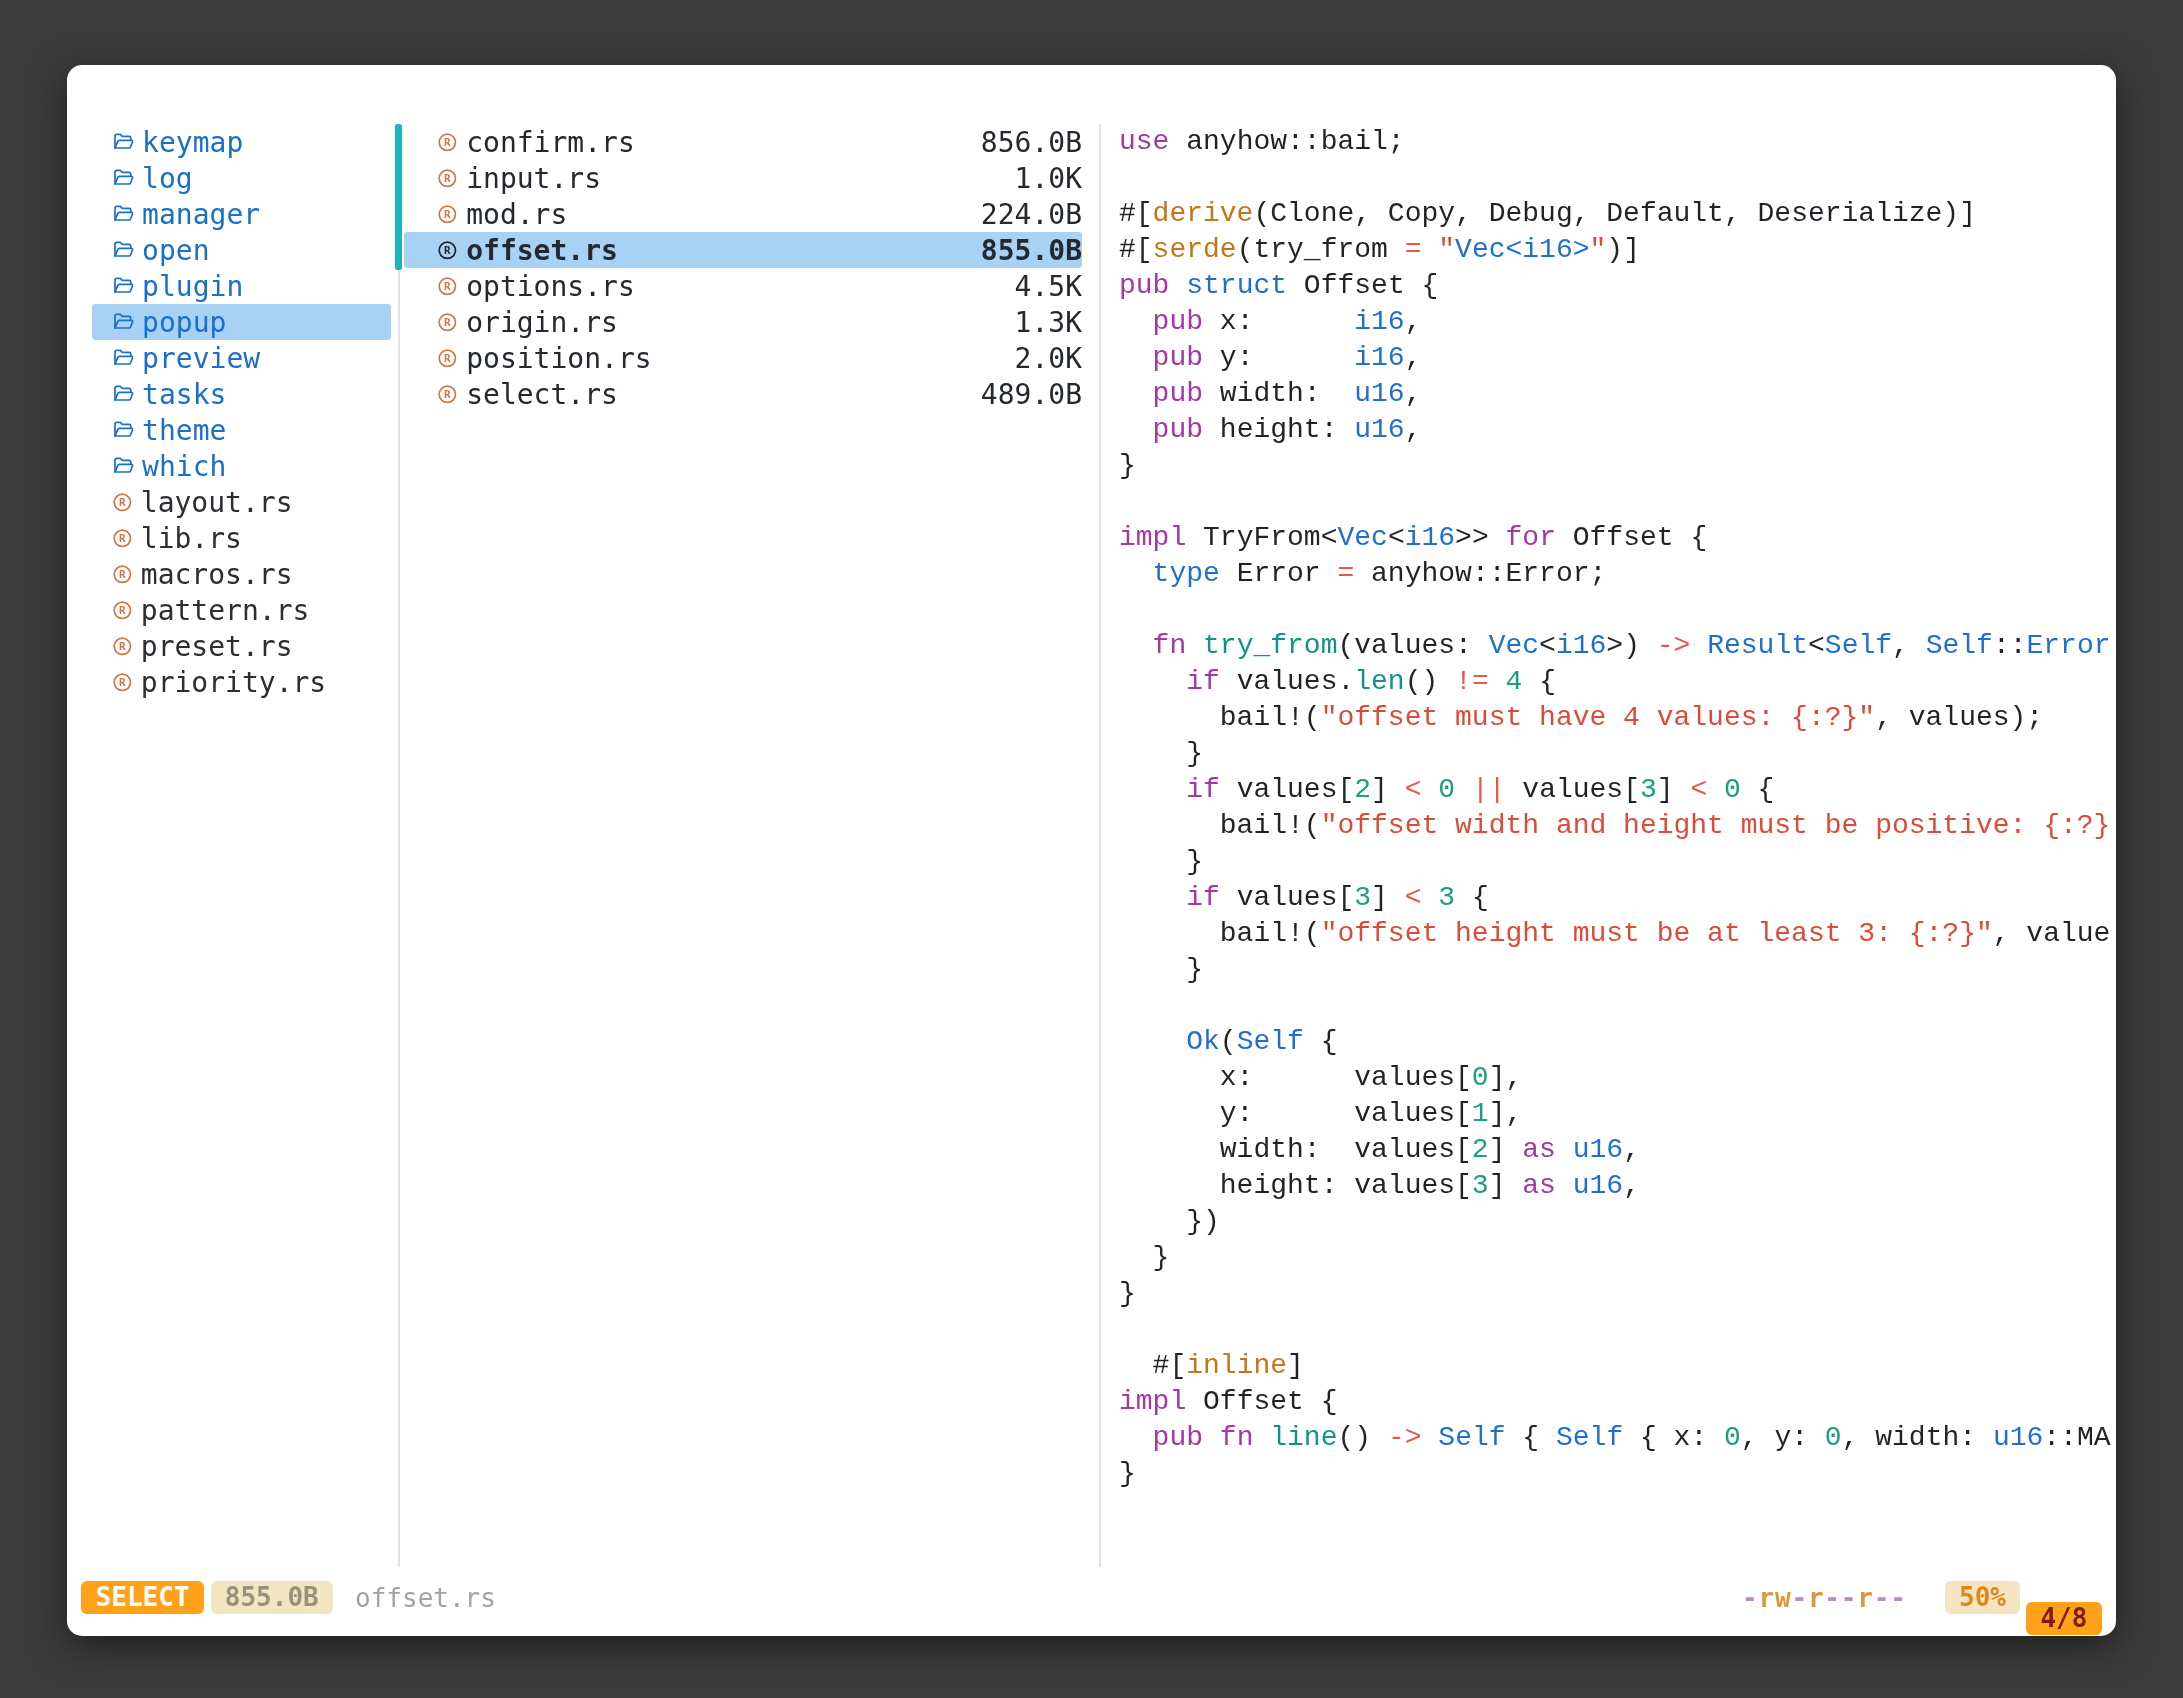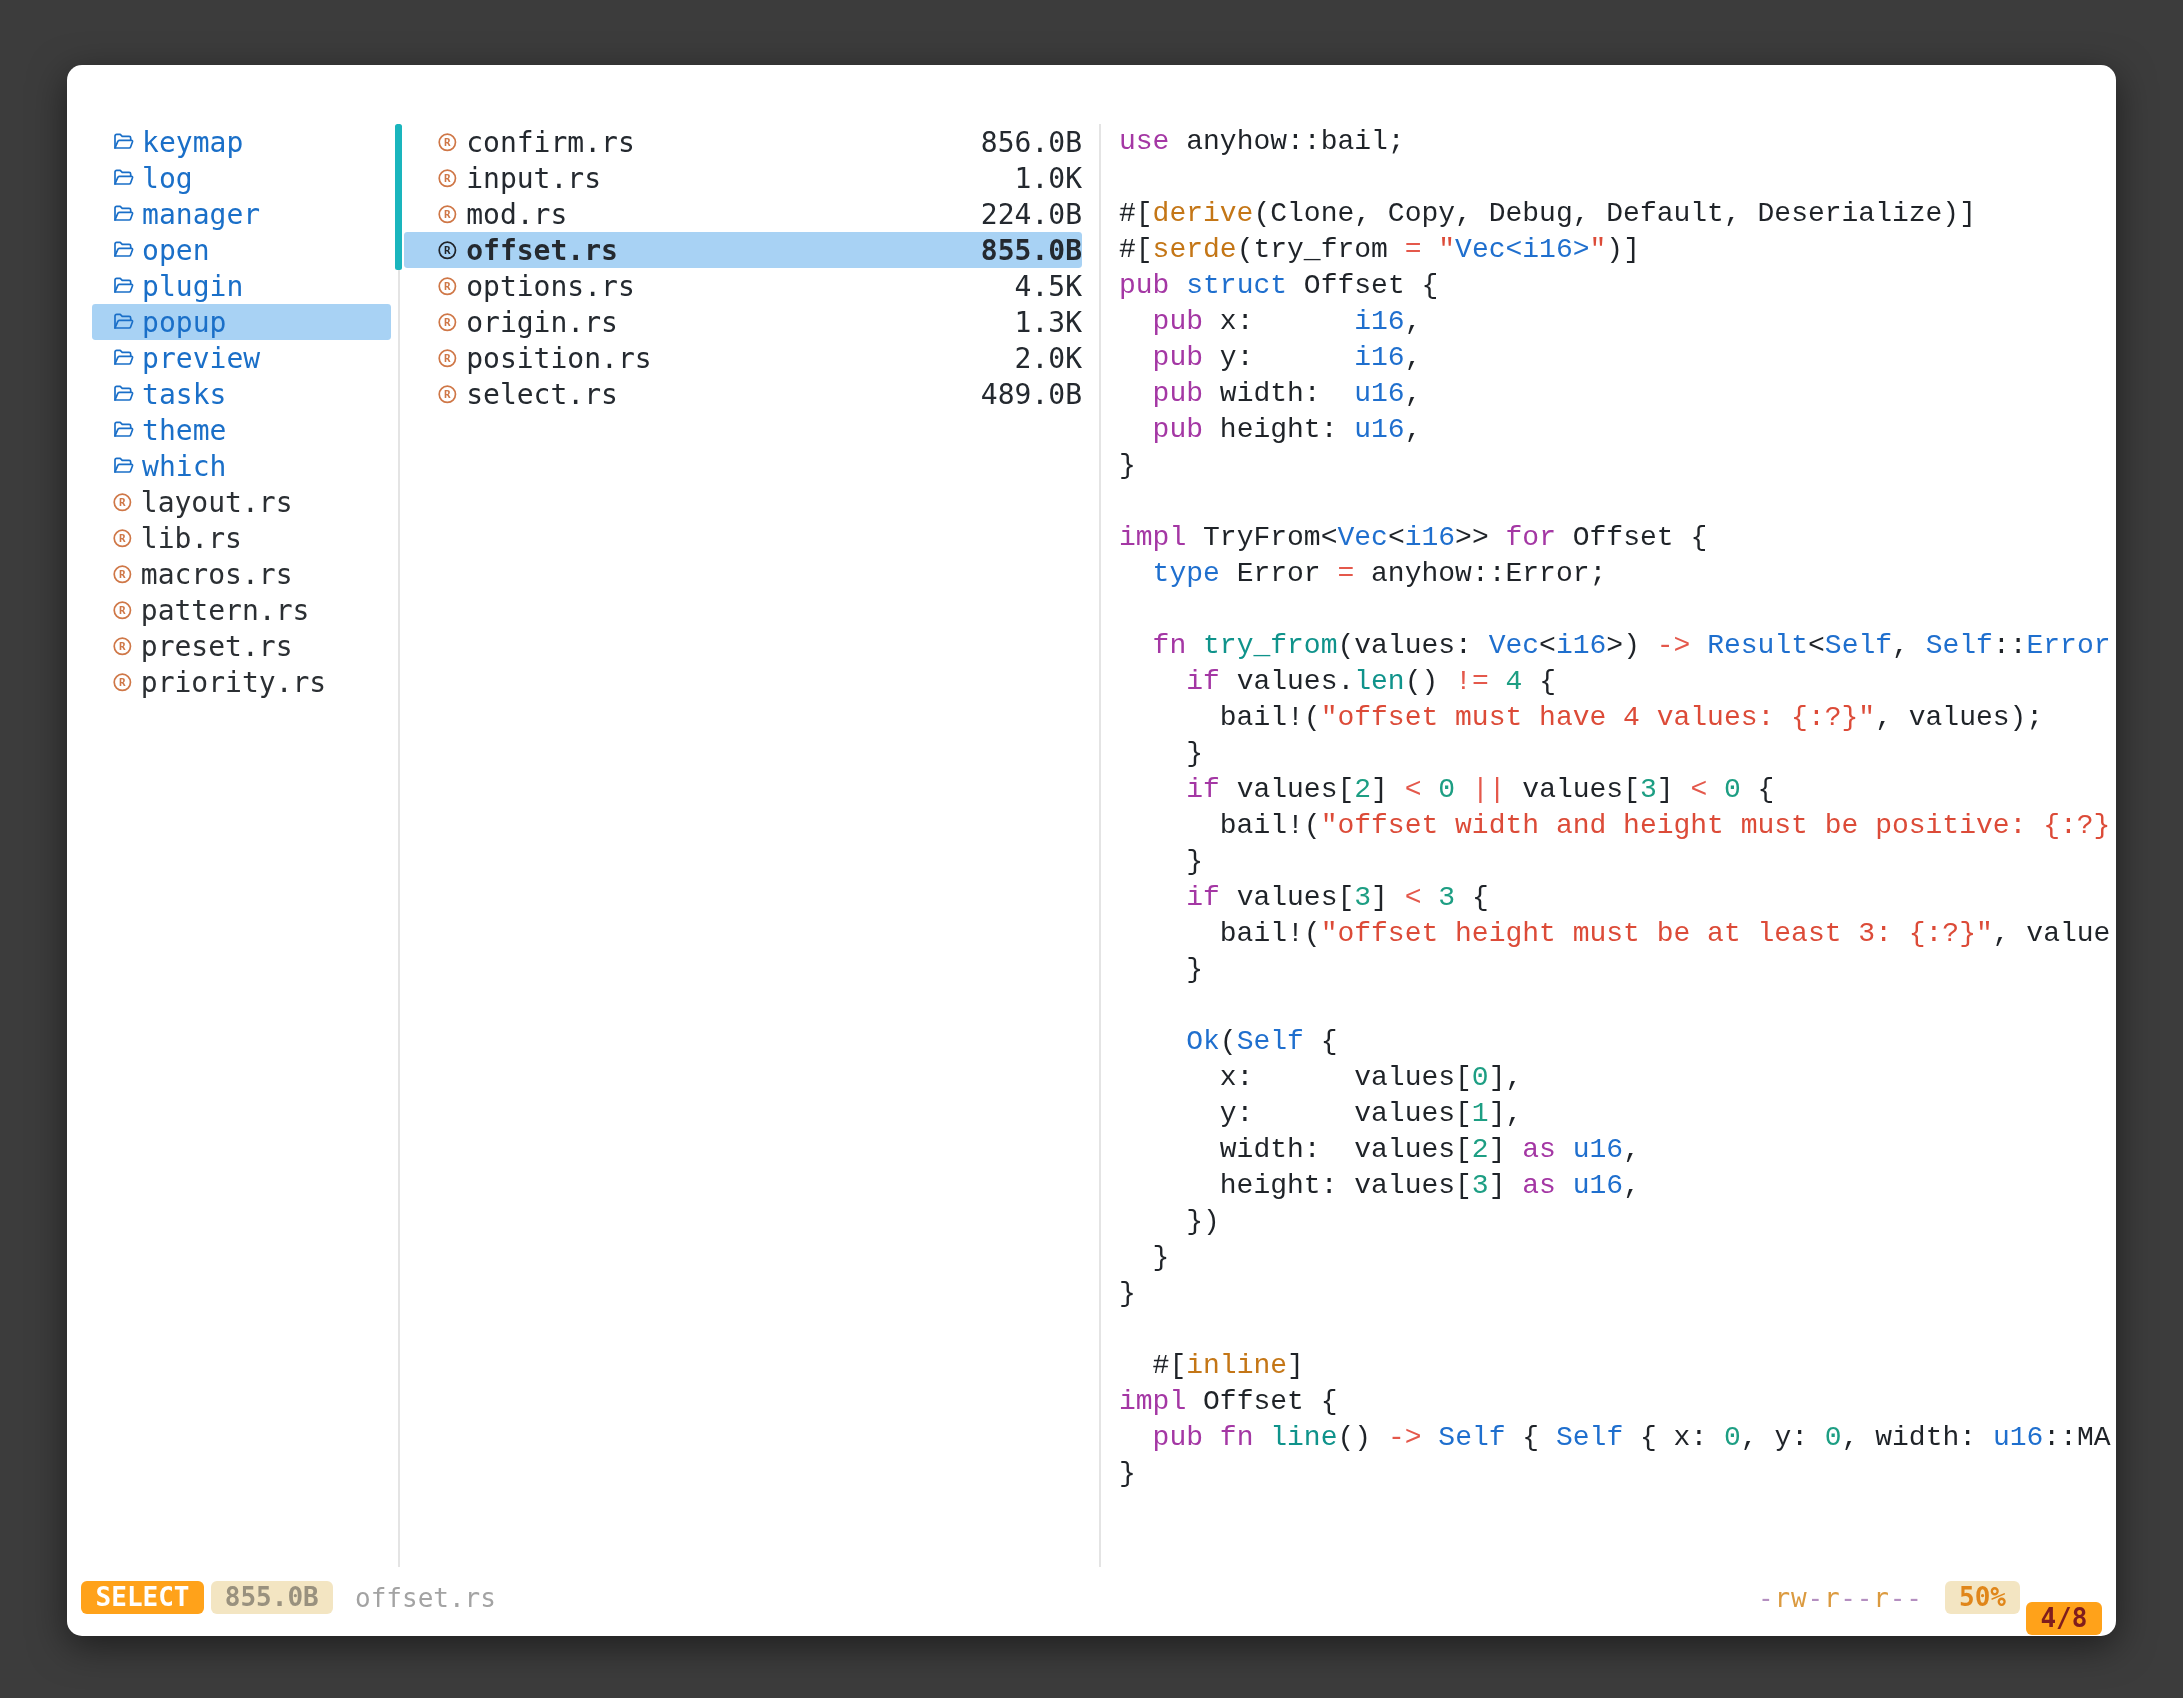--- a/index.html
+++ b/index.html
@@ -54,21 +54,21 @@
 
   
   .status{position:absolute;left:14.3px;right:14.3px;bottom:22px;height:33px;
           display:flex;justify-content:space-between;align-items:center;
           font-size:26px;}
   .status .left,.status .right{display:flex;align-items:center;}
   .badge{height:33px;line-height:33px;padding:0 14.3px;border-radius:5.9px;}
   .badge.mode{background:var(--accent);color:#ffffff;font-weight:bold;}
   .badge.size{background:var(--cream);color:var(--cream-text);font-weight:bold;margin-left:6.7px;}
   .fname{color:#a3a3a3;margin-left:22px;}
-  .perms{letter-spacing:0.8px;margin-right:22px;}
+  .perms{letter-spacing:0.8px;margin-right:38px;font-weight:bold;}
   .perms .d{color:var(--perm-dash);}
   .perms .l{color:var(--perm-letter);}
   .badge.pct{background:var(--cream);color:#e0861a;font-weight:bold;}
   .badge.pos{background:var(--accent);color:#7f1d1d;font-weight:bold;margin-left:5.9px;margin-top:41px;}
 </style>
 </head>
 <body>
 
 <div class="window">
   <div class="pane sidebar" id="sidebar">

